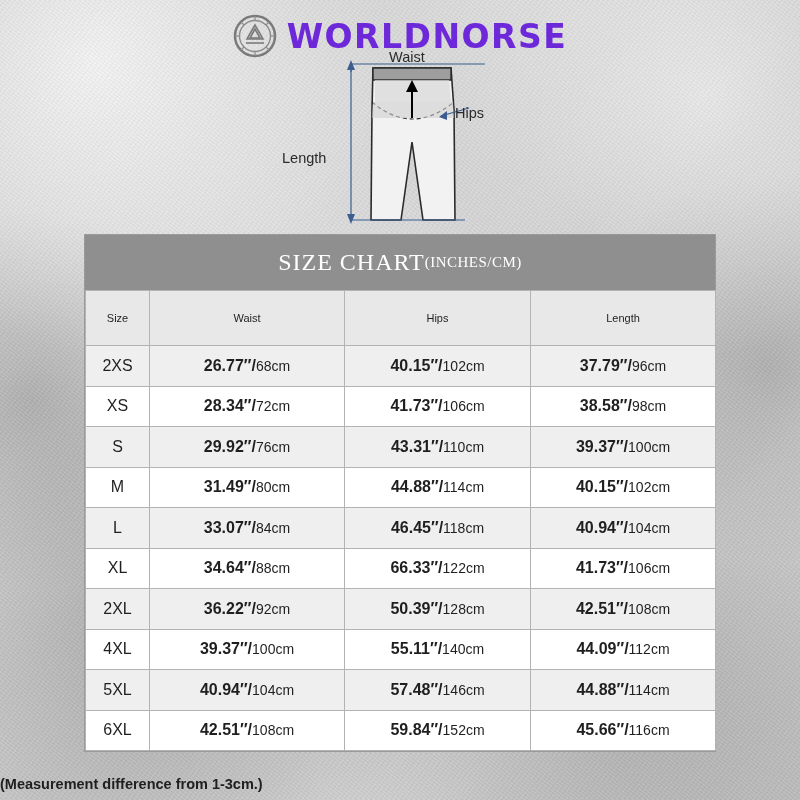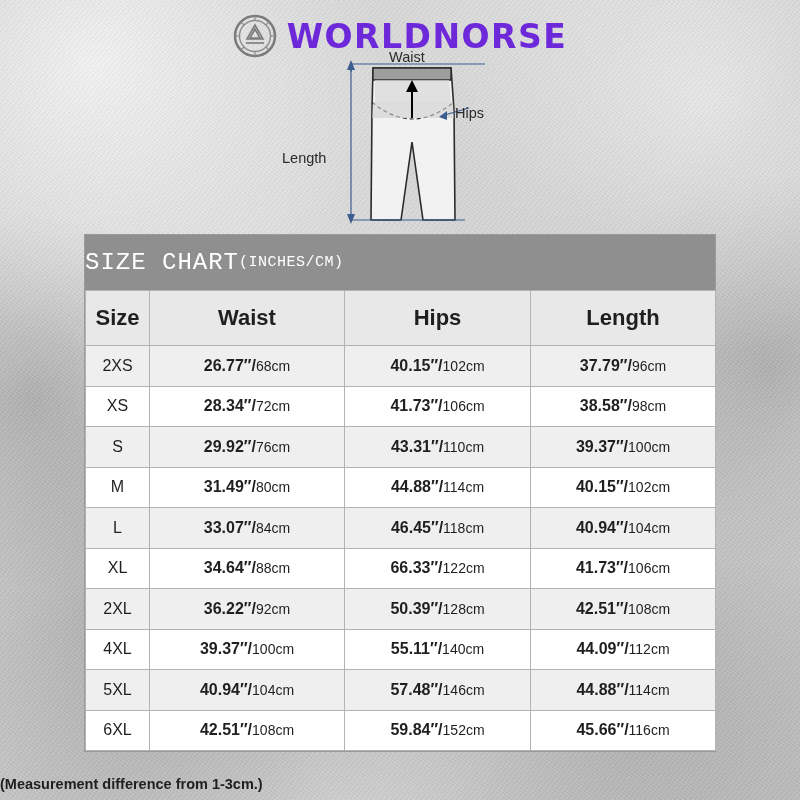--- a/index.html
+++ b/index.html
@@ -97,45 +97,45 @@
     border: 1px solid #9a9a9a;
     box-sizing: border-box;
     background: #ffffff;
   }
   .chart-title {
     height: 55px;
     background: #8f8f8f;
     color: #ffffff;
     display: flex;
     align-items: center;
-    justify-content: flex-start;
+    justify-content: center;
     font-size: 24px;
     letter-spacing: 1px;
-    font-family: Liberation Mono, monospace;
+    font-family: Liberation Serif, serif;
   }
   .chart-title .unit {
     font-size: 15px;
     letter-spacing: .5px;
   }
   table {
     border-collapse: collapse;
     width: 100%;
     table-layout: fixed;
   }
   th, td {
     border: 1px solid #b3b3b3;
     text-align: center;
     color: #1f1f1f;
     font-family: "Liberation Sans", sans-serif;
   }
   thead th {
     background: #e8e8e8;
     height: 52px;
-    font-size: 22px;
-    font-weight: 700;
+    font-size: 11px;
+    font-weight: 400;
   }
   tbody td {
     height: 37.5px;
     font-size: 16px;
   }
   tbody tr:nth-child(odd) td { background: #efefef; }
   tbody tr:nth-child(even) td { background: #ffffff; }
   td.size-cell { font-size: 16px; }
   .col-size  { width: 64px; }
   .col-waist { width: 195px; }

